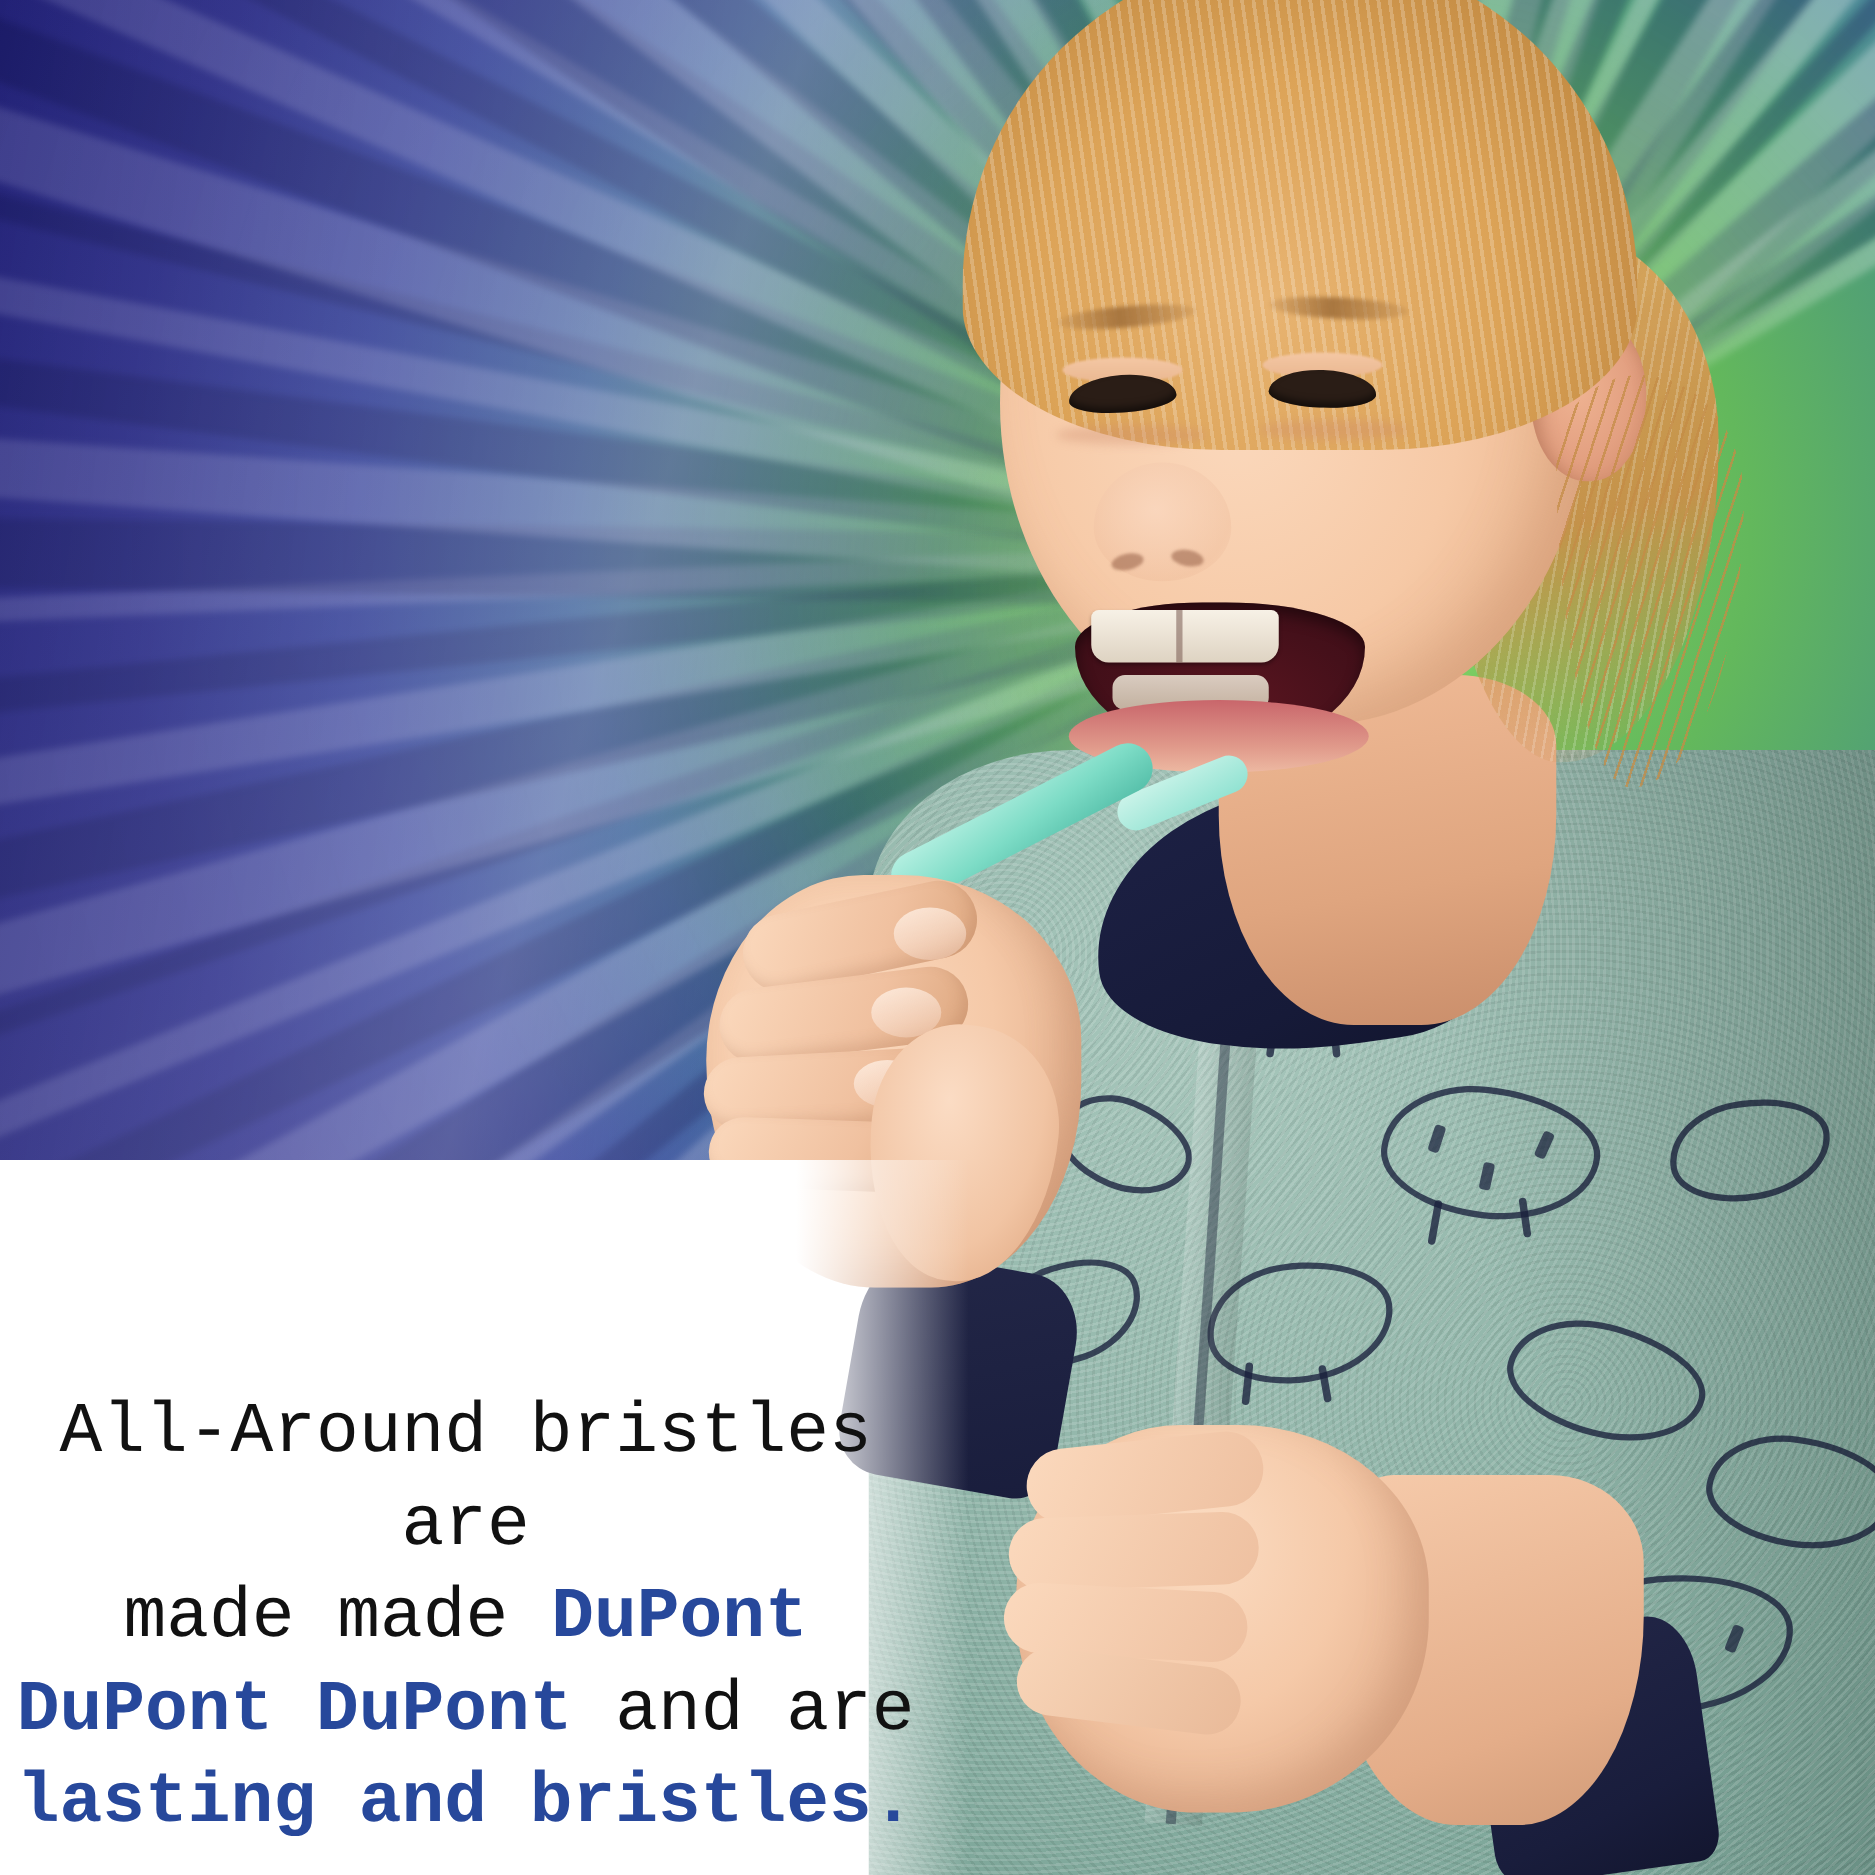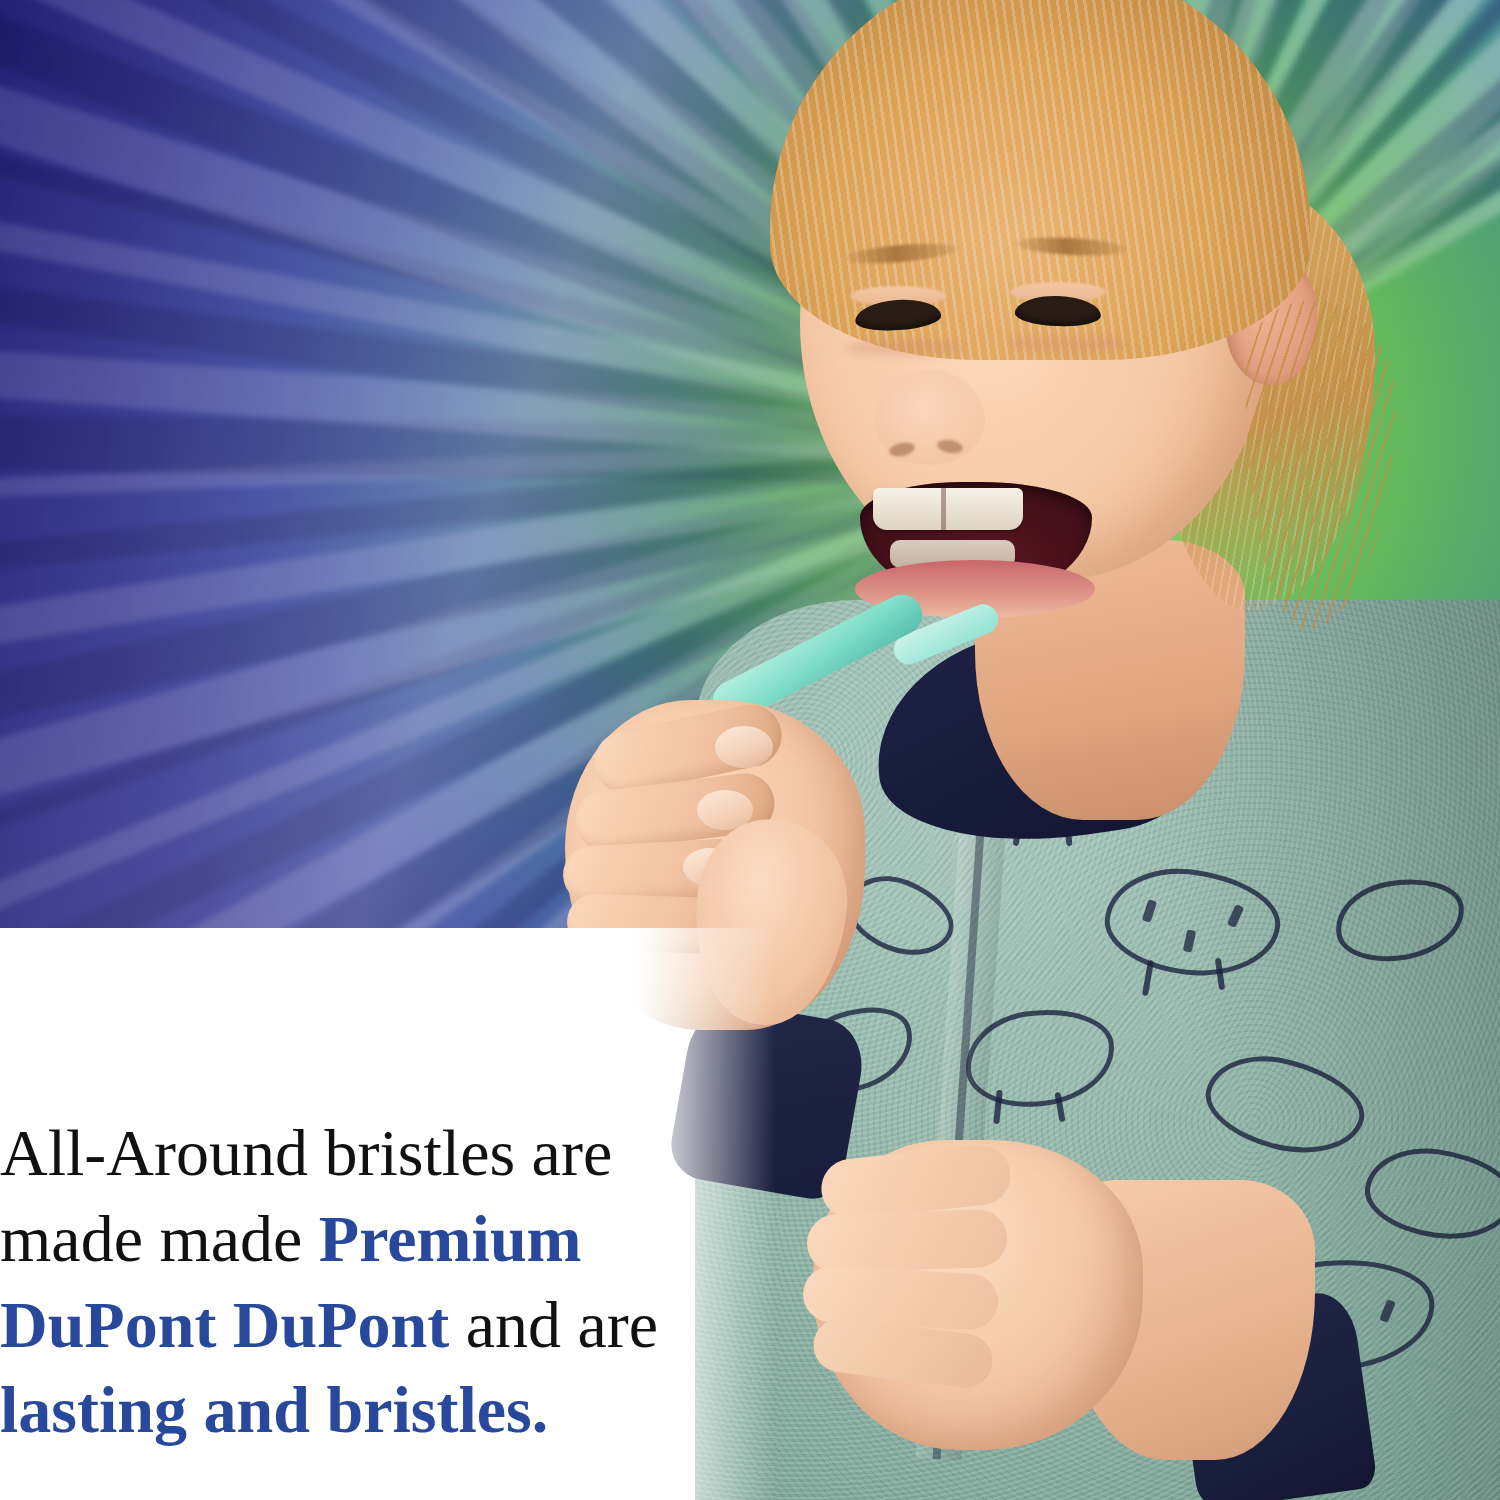--- a/index.html
+++ b/index.html
@@ -92,25 +92,25 @@
     transform:scaleX(.97);
     transform-origin:left center;
     text-shadow:0 2px 6px rgba(20,25,80,.30);
   }
   .headline h1 .l2{display:block;}
 
   
   .bodytext{
     position:absolute;left:0px;top:1110px;width:745px;
     z-index:7;
-    text-align:left;
-    font-size:66px;
+    text-align:center;
+    font-size:57px;
     line-height:1.30;
     color:#111111;
-    font-family:Liberation Serif, serif;
+    font-family:Liberation Mono, monospace;
   }
   .bodytext .hl{
     color:#27489b;
     font-weight:bold;
   }
 
   
   .child{
     position:absolute;
     left:545px;top:0px;
@@ -574,18 +574,18 @@
     <div class="g2"></div>
     <div class="g3"></div>
     <div class="g4"></div>
   </div>
 
   <div class="feather"></div>
 
 
   <div class="bodytext">
     <div><span>All-Around bristles are</span></div>
-    <div><span>made made </span><span class="hl">Premium</span></div>
+    <div><span>made made </span><span class="hl">DuPont</span></div>
     <div><span class="hl">DuPont DuPont</span><span> and are</span></div>
     <div><span class="hl">lasting and bristles.</span></div>
   </div>
 
 </div>
 
 </body></html>

